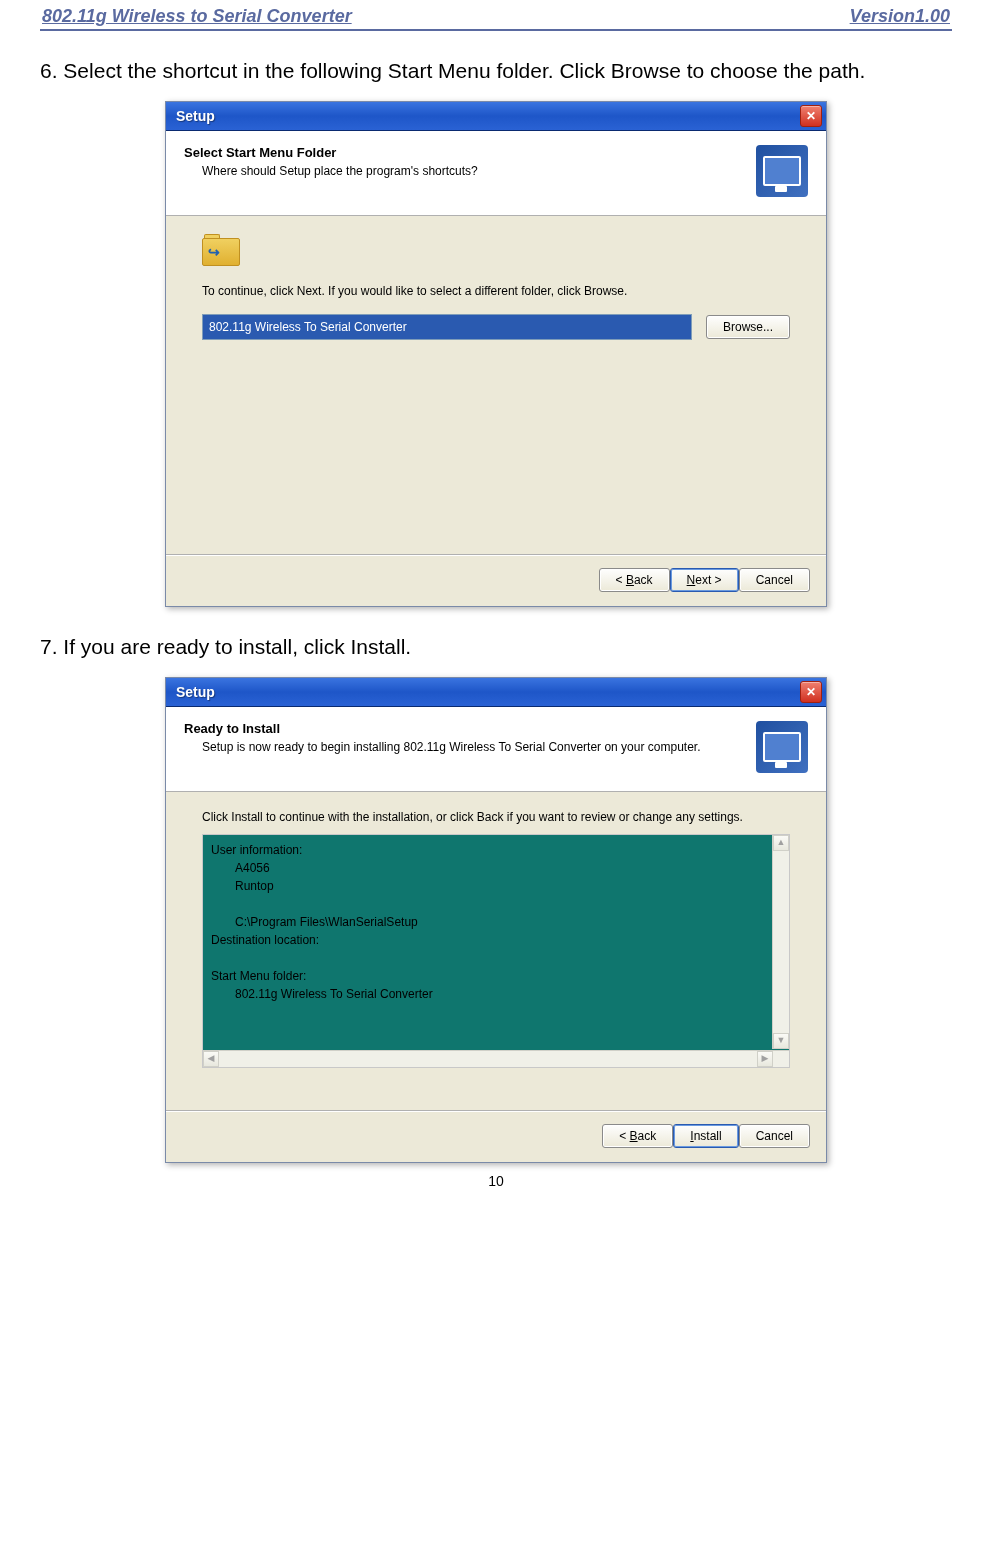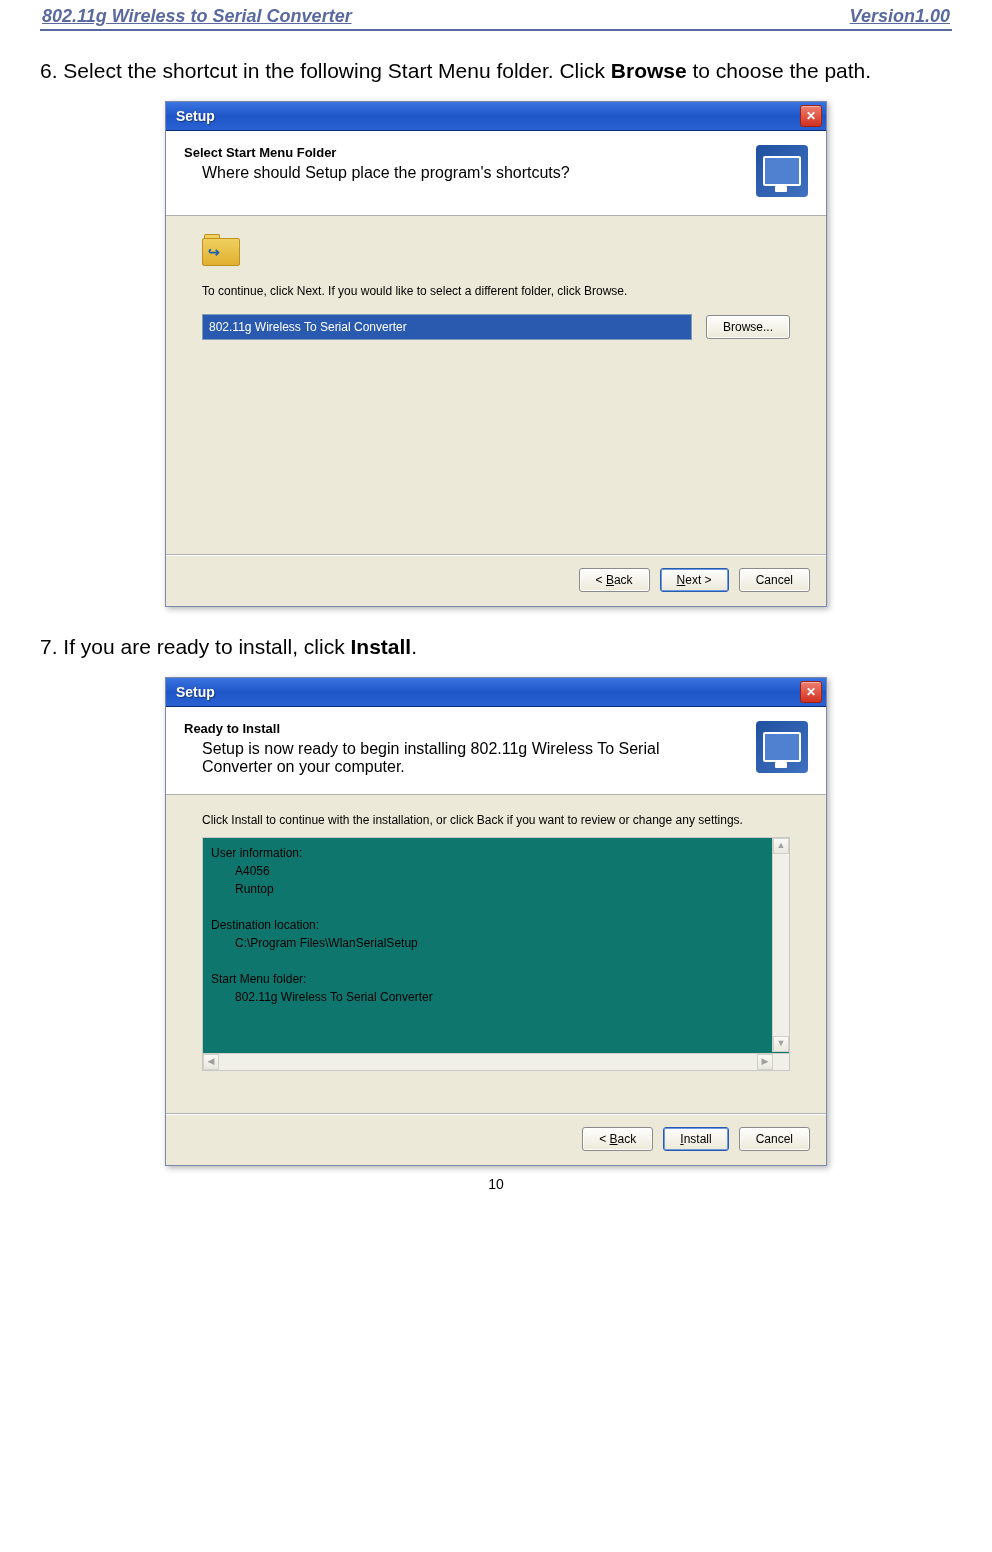--- a/index.html
+++ b/index.html
@@ -23,21 +23,21 @@
   font-style: italic;
   font-weight: bold;
   font-size: 18px;
   text-decoration: underline;
 }
 .step-text {
   font-size: 21px;
   margin: 28px 0 18px 0;
   color: #000;
 }
-.step-text b { font-weight: bold; }
+.step-text b { font-weight: normal; }
 .step-indent { padding-left: 28px; text-indent: -28px; }
 .dialog-wrap {
   display: flex;
   justify-content: center;
   margin-bottom: 10px;
 }
 .dialog {
   width: 660px;
   border: 1px solid #7a8aa8;
   box-shadow: 2px 2px 6px rgba(0,0,0,.3);
@@ -73,21 +73,21 @@
   background: #fff;
   padding: 14px 18px 18px 18px;
   border-bottom: 1px solid #b0b0b0;
   display: flex;
   align-items: flex-start;
   justify-content: space-between;
   gap: 12px;
 }
 .white-header-text { flex: 1; }
 .white-header-title { font-weight: bold; font-size: 13px; margin-bottom: 4px; }
-.white-header-sub { padding-left: 18px; font-size: 16px; }
+.white-header-sub { padding-left: 18px; font-size: 12px; }
 .header-icon {
   width: 52px; height: 52px;
   background: linear-gradient(135deg, #2050a0, #4070c0);
   border-radius: 4px;
   display: flex; align-items: center; justify-content: center;
   margin-left: 10px;
   position: relative;
 }
 .monitor-glyph {
   width: 34px; height: 26px; border: 2px solid #fff; border-radius: 2px;
@@ -130,21 +130,21 @@
   height:24px; padding:0 16px;
   background:linear-gradient(to bottom,#fefefe,#ece9d8);
   border:1px solid #8a8a8a; border-radius:3px;
   font-size:12px; font-family:Tahoma,Arial,sans-serif;
   box-shadow: 0 0 0 1px #fff inset;
   color:#000;
 }
 .xp-btn.default { border:1px solid #2a5ab0; box-shadow:0 0 0 1px #6a9ae0 inset; }
 .divider { height:1px; background:#b0b0b0; border-bottom:1px solid #fff; margin:0; }
 .button-row {
-  display:flex; justify-content:flex-end; gap:10px;
+  display:flex; justify-content:flex-end; gap:0;
   padding:12px 16px 14px 16px;
   background:#ece9d8;
 }
 .u { text-decoration: underline; }
 .review-box {
   border:1px solid #c8c8c8; background:#0f766e;
   height:220px; margin-top:10px;
   position:relative; padding:6px 8px;
   font-size:12px; line-height:1.5;
 }
@@ -244,22 +244,22 @@
           <div class="monitor-glyph"></div>
         </div>
       </div>
       <div class="body-area second">
         <div>Click Install to continue with the installation, or click Back if you want to review or change any settings.</div>
         <div class="review-box">
           <div class="line">User information:</div>
           <div class="line indent">A4056</div>
           <div class="line indent">Runtop</div>
           <div class="line">&nbsp;</div>
+          <div class="line indent">C:\Program Files\WlanSerialSetup</div>
           <div class="line">Destination location:</div>
-          <div class="line indent">C:\Program Files\WlanSerialSetup</div>
           <div class="line">&nbsp;</div>
           <div class="line">Start Menu folder:</div>
           <div class="line indent">802.11g Wireless To Serial Converter</div>
 
           <div class="scroll-v">
             <div class="scroll-arrow sv-top">▲</div>
             <div class="scroll-arrow sv-bot">▼</div>
           </div>
           <div class="scroll-h">
             <div class="scroll-arrow">◀</div>

